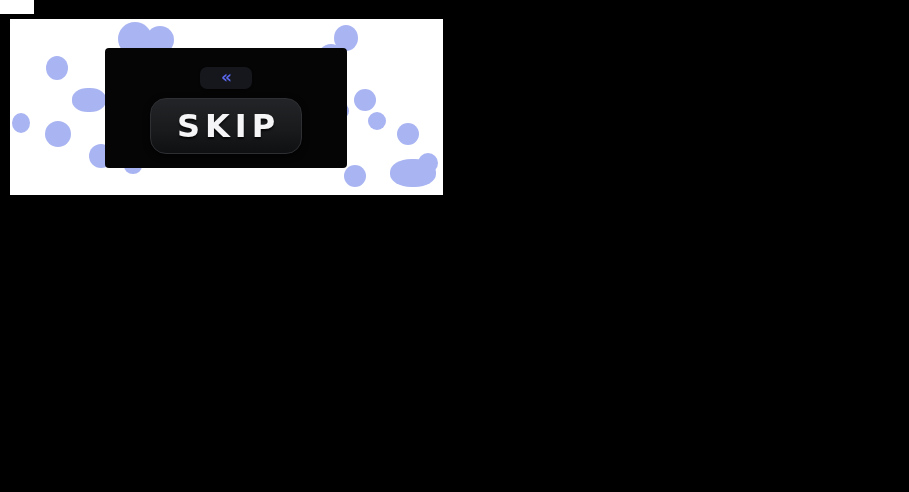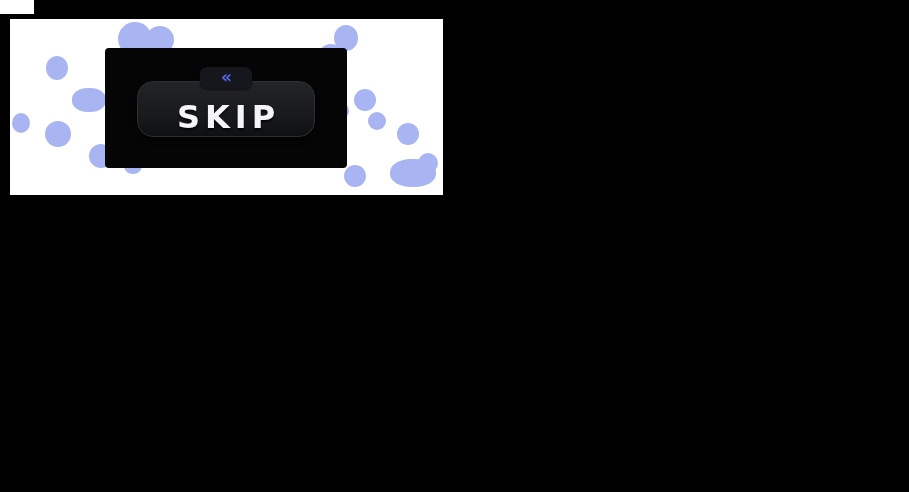--- a/index.html
+++ b/index.html
@@ -85,29 +85,29 @@
     color: var(--chevron-color, #5b68ee);
     font-size: 17px;
     font-weight: bold;
     line-height: 1;
     transform: translateY(-1px);
     letter-spacing: -1px;
   }
   .skip-button {
     position: absolute;
     left: 50%;
-    top: 33px;
+    top: 50px;
     transform: translateX(-50%);
-    width: 178px;
+    width: 152px;
     height: 56px;
     background: linear-gradient(180deg, #232427 0%, var(--skip-btn-bg, #191a1c) 60%, #0f1012 100%);
     border: 1px solid var(--skip-btn-border, #2e2f33);
     border-radius: 16px;
     display: flex;
-    align-items: flex-end;
+    align-items: center;
     justify-content: center;
     z-index: 1;
     cursor: pointer;
     box-shadow: 0 2px 6px rgba(0,0,0,0.7);
     padding: 0;
   }
   .skip-button .label {
     color: var(--skip-text, #f5f5f7);
     font-size: 32px;
     font-weight: 800;

